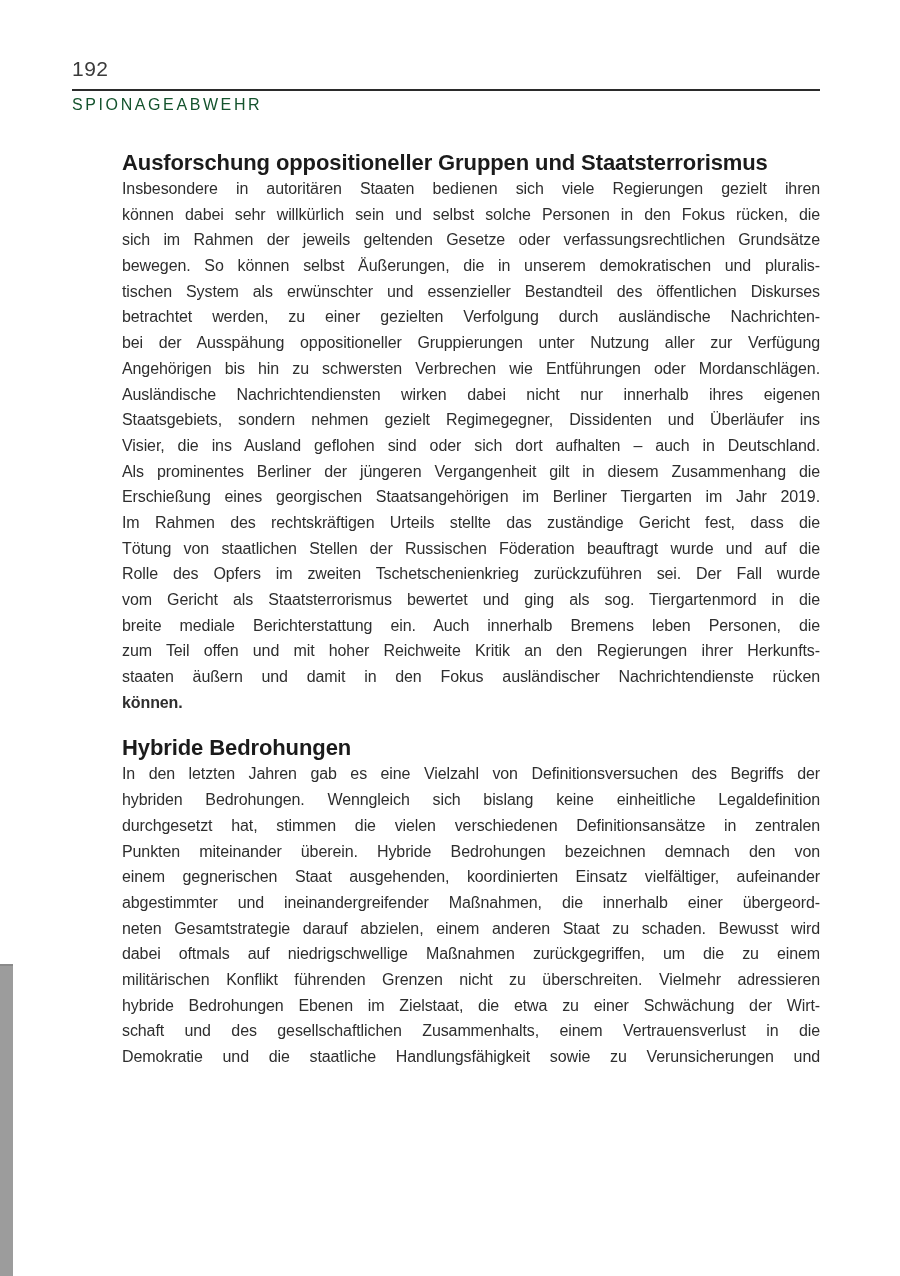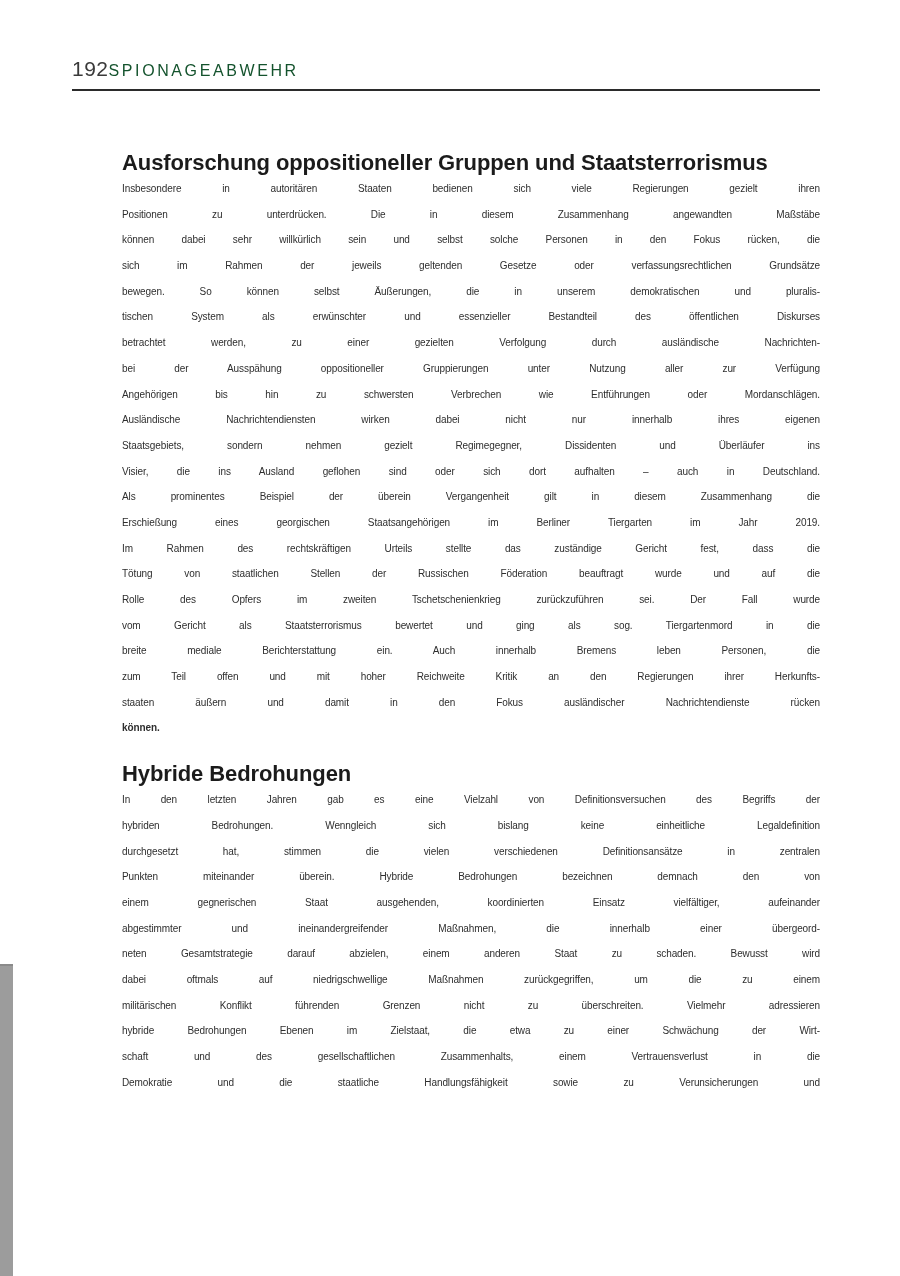--- a/index.html
+++ b/index.html
@@ -14,21 +14,21 @@
   .page{
     position:relative;
     width:900px;height:1276px;
     background:var(--page-bg);
     font-family:"Liberation Sans", sans-serif;
     color:var(--body-text);
     overflow:hidden;
   }
   .running-header{
     position:absolute;left:72px;top:57px;width:748px;
-    display:flex;align-items:baseline;
+    display:flex;align-items:baseline;gap:15px;flex-direction:column;
   }
   .page-number{
     font-size:21px;color:#3a3a3a;letter-spacing:0.5px;
   }
   .running-head{
     font-size:16px;color:#14532d;letter-spacing:2.6px;
     text-transform:uppercase;
   }
   .header-rule{
     position:absolute;left:72px;top:89px;width:748px;height:2px;
@@ -36,21 +36,21 @@
   }
   .content{
     position:absolute;left:122px;top:150px;width:698px;
   }
   .section-heading{
     font-size:22px;font-weight:bold;color:var(--heading-text);
     line-height:26px;height:26px;letter-spacing:-0.1px;
   }
   .section-heading.second{margin-top:20px;}
   .para{
-    font-size:10px;color:var(--body-text);letter-spacing:-0.1px;
+    font-size:16px;color:var(--body-text);letter-spacing:-0.1px;
   }
   .line{
     height:25.7px;line-height:25.7px;
     text-align:justify;text-align-last:justify;
     overflow:hidden;white-space:normal;
   }
   .line.last-left{text-align-last:left;font-weight:bold;}
   .edge-tab{
     position:absolute;left:0;top:964px;width:13px;height:312px;
     background:var(--edge-tab);
@@ -67,32 +67,31 @@
     <span class="running-head">SPIONAGEABWEHR</span>
   </div>
 
   <div class="header-rule"></div>
 
   <div class="content">
 
     <div class="section-heading">Ausforschung oppositioneller Gruppen und Staatsterrorismus</div>
     <div class="para">
         <div class="line">Insbesondere in autoritären Staaten bedienen sich viele Regierungen gezielt ihren</div>
-        <div class="line">Positionen zu unterdrücken. Die in diesem Zusammenhang angewandten Maßstäbe</div>
         <div class="line">können dabei sehr willkürlich sein und selbst solche Personen in den Fokus rücken, die</div>
         <div class="line">sich im Rahmen der jeweils geltenden Gesetze oder verfassungsrechtlichen Grundsätze</div>
         <div class="line">bewegen. So können selbst Äußerungen, die in unserem demokratischen und pluralis-</div>
         <div class="line">tischen System als erwünschter und essenzieller Bestandteil des öffentlichen Diskurses</div>
         <div class="line">betrachtet werden, zu einer gezielten Verfolgung durch ausländische Nachrichten-</div>
         <div class="line">bei der Ausspähung oppositioneller Gruppierungen unter Nutzung aller zur Verfügung</div>
         <div class="line">Angehörigen bis hin zu schwersten Verbrechen wie Entführungen oder Mordanschlägen.</div>
         <div class="line">Ausländische Nachrichtendiensten wirken dabei nicht nur innerhalb ihres eigenen</div>
         <div class="line">Staatsgebiets, sondern nehmen gezielt Regimegegner, Dissidenten und Überläufer ins</div>
         <div class="line">Visier, die ins Ausland geflohen sind oder sich dort aufhalten – auch in Deutschland.</div>
-        <div class="line">Als prominentes Beispiel der überein Vergangenheit gilt in diesem Zusammenhang die</div>
+        <div class="line">Als prominentes Berliner der jüngeren Vergangenheit gilt in diesem Zusammenhang die</div>
         <div class="line">Erschießung eines georgischen Staatsangehörigen im Berliner Tiergarten im Jahr 2019.</div>
         <div class="line">Im Rahmen des rechtskräftigen Urteils stellte das zuständige Gericht fest, dass die</div>
         <div class="line">Tötung von staatlichen Stellen der Russischen Föderation beauftragt wurde und auf die</div>
         <div class="line">Rolle des Opfers im zweiten Tschetschenienkrieg zurückzuführen sei. Der Fall wurde</div>
         <div class="line">vom Gericht als Staatsterrorismus bewertet und ging als sog. Tiergartenmord in die</div>
         <div class="line">breite mediale Berichterstattung ein. Auch innerhalb Bremens leben Personen, die</div>
         <div class="line">zum Teil offen und mit hoher Reichweite Kritik an den Regierungen ihrer Herkunfts-</div>
         <div class="line">staaten äußern und damit in den Fokus ausländischer Nachrichtendienste rücken</div>
         <div class="line last-left">können.</div>
       </div>

